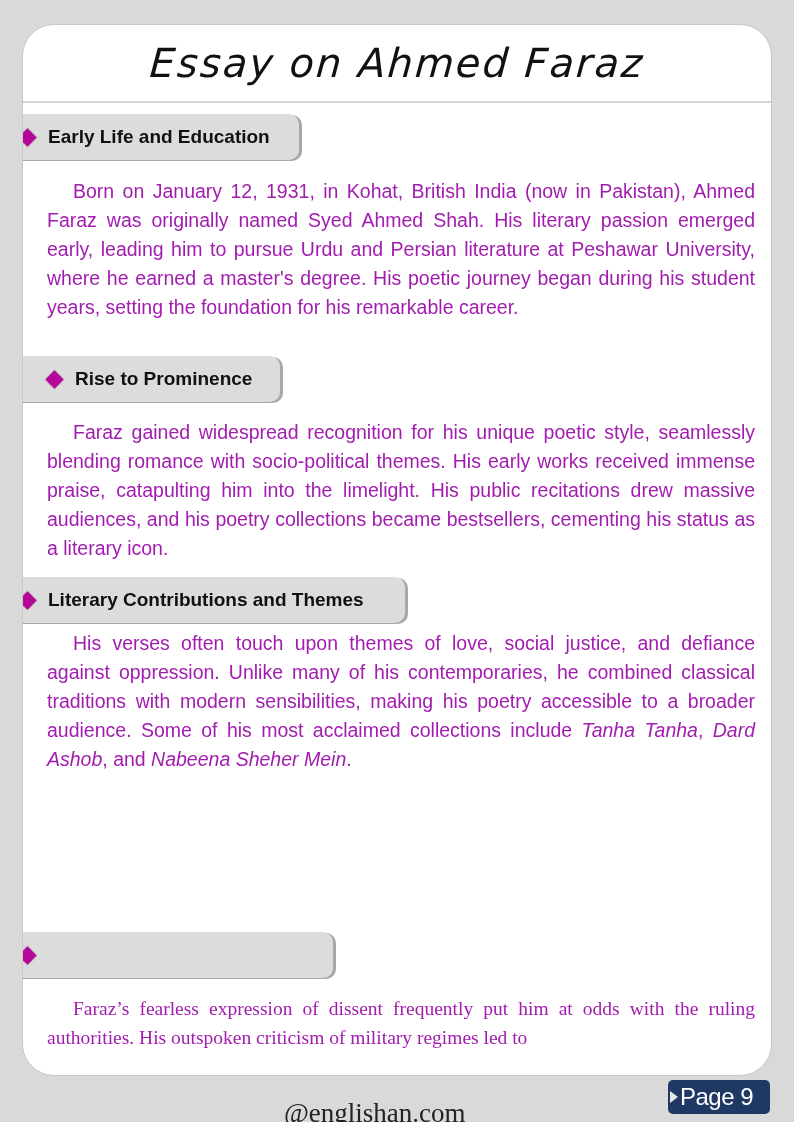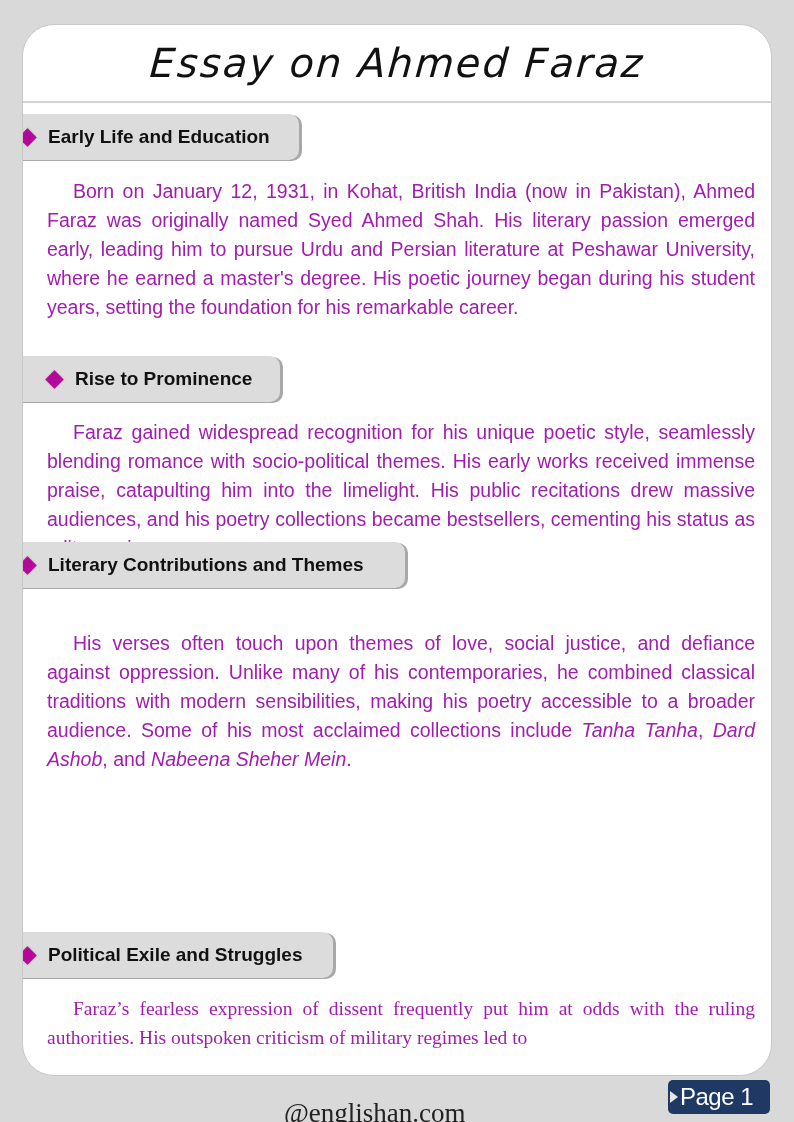--- a/index.html
+++ b/index.html
@@ -106,30 +106,29 @@
     <span class="section-label">Early Life and Education</span>
   </div>
   <p class="para indent" style="top:148px;">Born on January 12, 1931, in Kohat, British India (now in Pakistan), Ahmed Faraz was originally named Syed Ahmed Shah. His literary passion emerged early, leading him to pursue Urdu and Persian literature at Peshawar University, where he earned a master's degree. His poetic journey began during his student years, setting the foundation for his remarkable career.</p>
 
   <div class="section-head" style="top:331px; width:212px;padding-left:47px;">
     <span class="diamond"></span>
     <span class="section-label">Rise to Prominence</span>
   </div>
   <p class="para indent" style="top:389px;">Faraz gained widespread recognition for his unique poetic style, seamlessly blending romance with socio-political themes. His early works received immense praise, catapulting him into the limelight. His public recitations drew massive audiences, and his poetry collections became bestsellers, cementing his status as a literary icon.</p>
 
-  <div class="section-head" style="top:517px; width:364px;">
+  <div class="section-head" style="top:552px; width:364px;">
     <span class="diamond"></span>
     <span class="section-label">Literary Contributions and Themes</span>
   </div>
   <p class="para indent" style="top:600px;"><span>His verses often touch upon themes of love, social justice, and defiance against oppression. Unlike many of his contemporaries, he combined classical traditions with modern sensibilities, making his poetry accessible to a broader audience. Some of his most acclaimed collections include </span><em>Tanha Tanha</em><span>, </span><em>Dard Ashob</em><span>, and </span><em>Nabeena Sheher Mein</em><span>.</span></p>
 
   <div class="section-head" style="top:907px; width:292px;">
     <span class="diamond"></span>
-    <span class="section-label">Political Exile and Struggles</span>
   </div>
   <p class="para indent" style="top:965px;font-family:Liberation Serif, serif;">Faraz’s fearless expression of dissent frequently put him at odds with the ruling authorities. His outspoken criticism of military regimes led to</p>
 </div>
 
 <div class="footer-site">@englishan.com</div>
 <div class="page-badge">
   <span class="page-arrow"></span>
-  <span class="page-label">Page 1</span>
+  <span class="page-label">Page 9</span>
 </div>
 
 </body></html>

